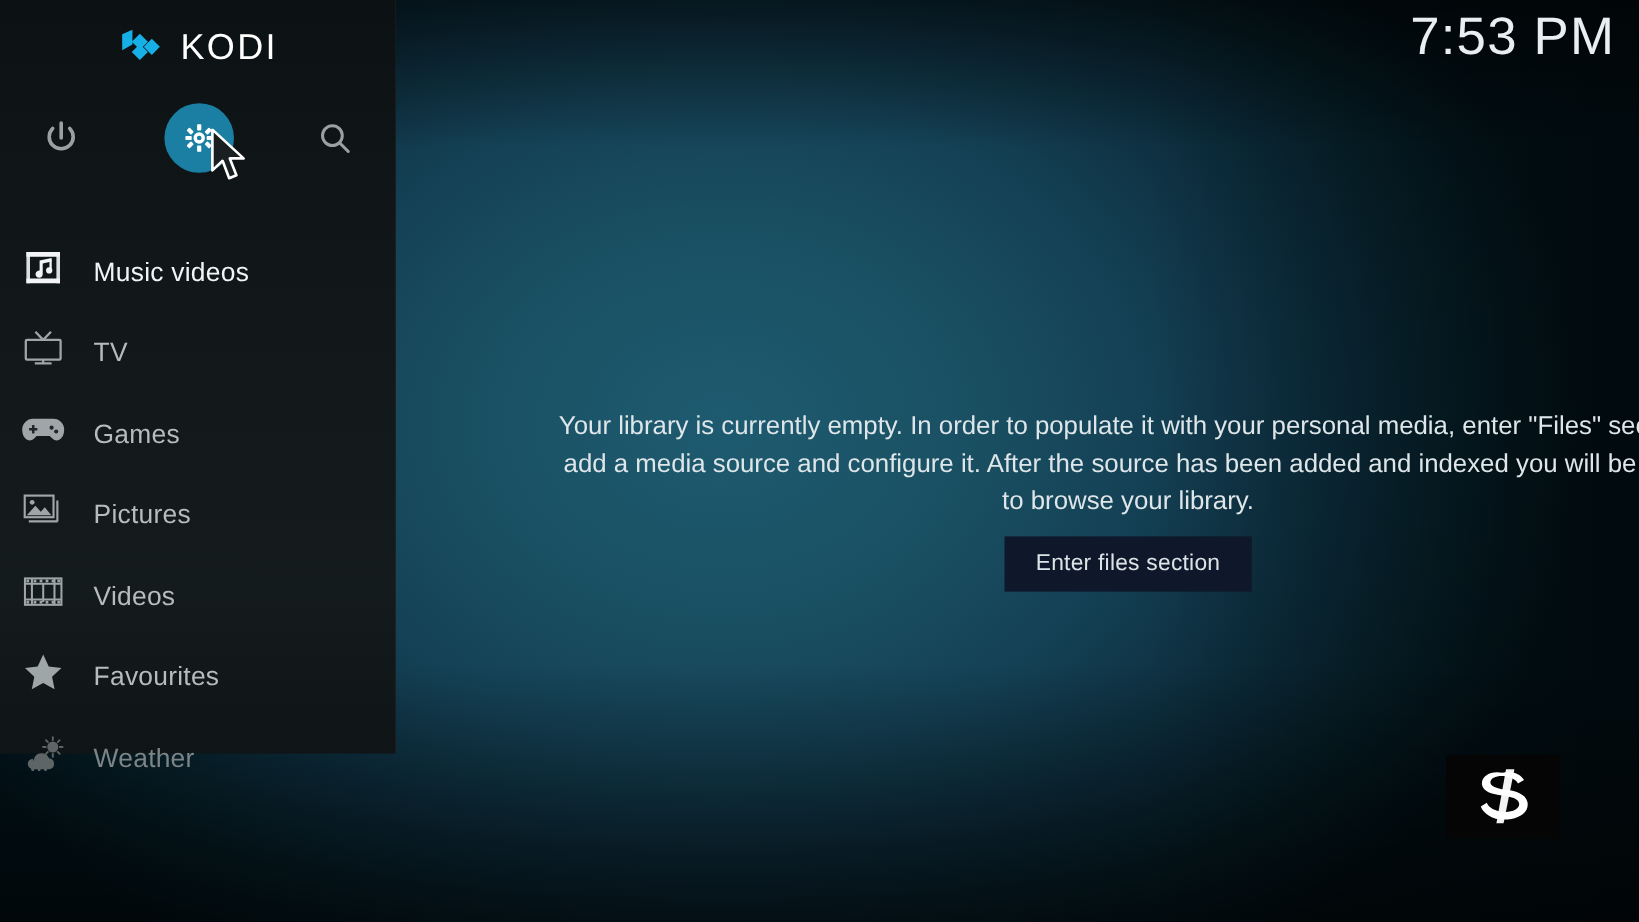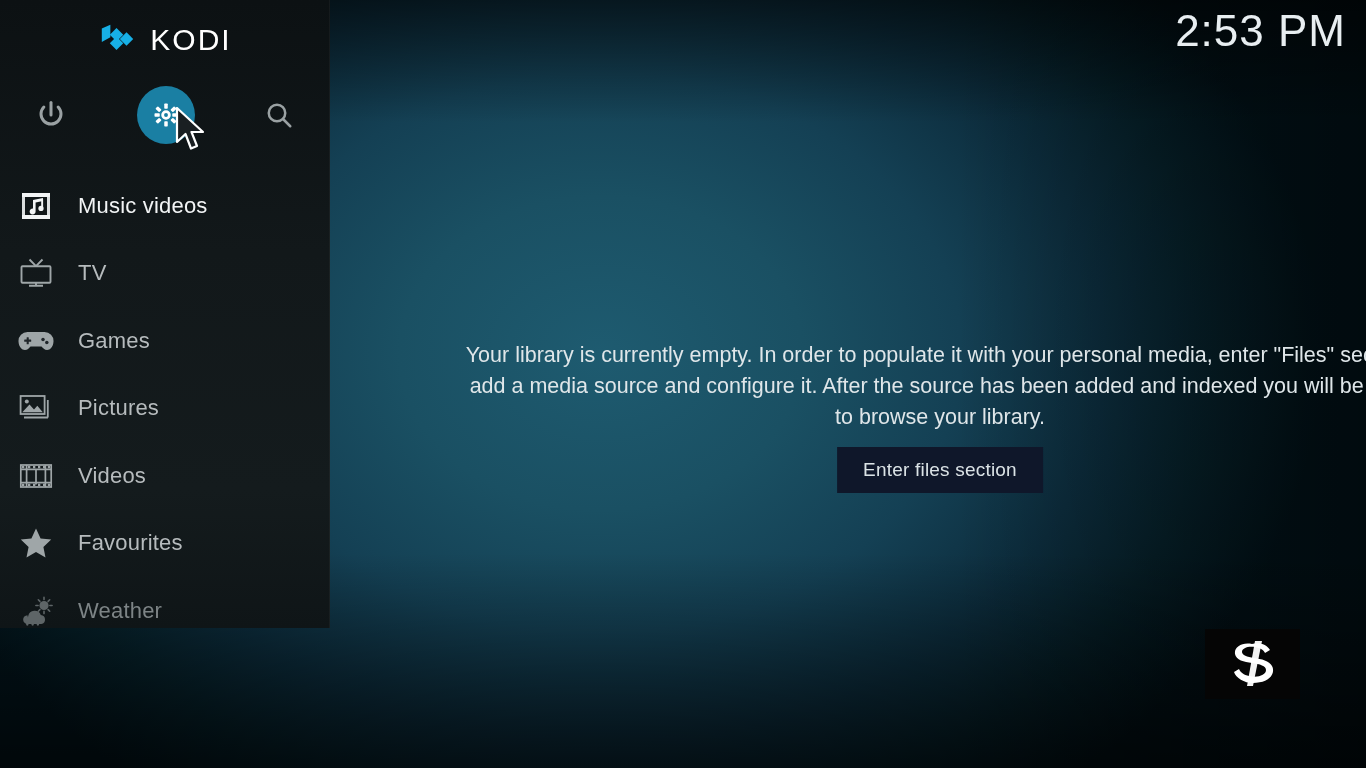--- a/index.html
+++ b/index.html
@@ -99,21 +99,21 @@
   
   #menu {
     position:absolute;
     left:0; top:172px;
     width:330px;
   }
   .menu-item {
     position:relative;
     height:67.5px;
     display:flex;
-    align-items:center;
+    align-items:flex-end;
     padding-left:14px;
   }
   .menu-icon {
     width:44px; height:34px;
     display:flex; align-items:center; justify-content:center;
     flex:0 0 44px;
     margin-right:20px;
   }
   .menu-icon svg { display:block; }
   .menu-label {
@@ -191,21 +191,21 @@
   }
   #corner-logo svg { display:block; }
 </style>
 </head>
 <body>
 
 <div id="app">
 
   <div id="main-bg"></div>
 
-  <div id="clock">2:53 PM</div>
+  <div id="clock">7:53 PM</div>
 
   <div id="content">
 
     <div id="empty-message">Your library is currently empty. In order to populate it with your personal media, enter "Files" section, add a media source and configure it. After the source has been added and indexed you will be able to browse your library.</div>
 
     <div id="action-buttons">
       <button class="action-btn">Enter files section</button>
     </div>
   </div>
 

